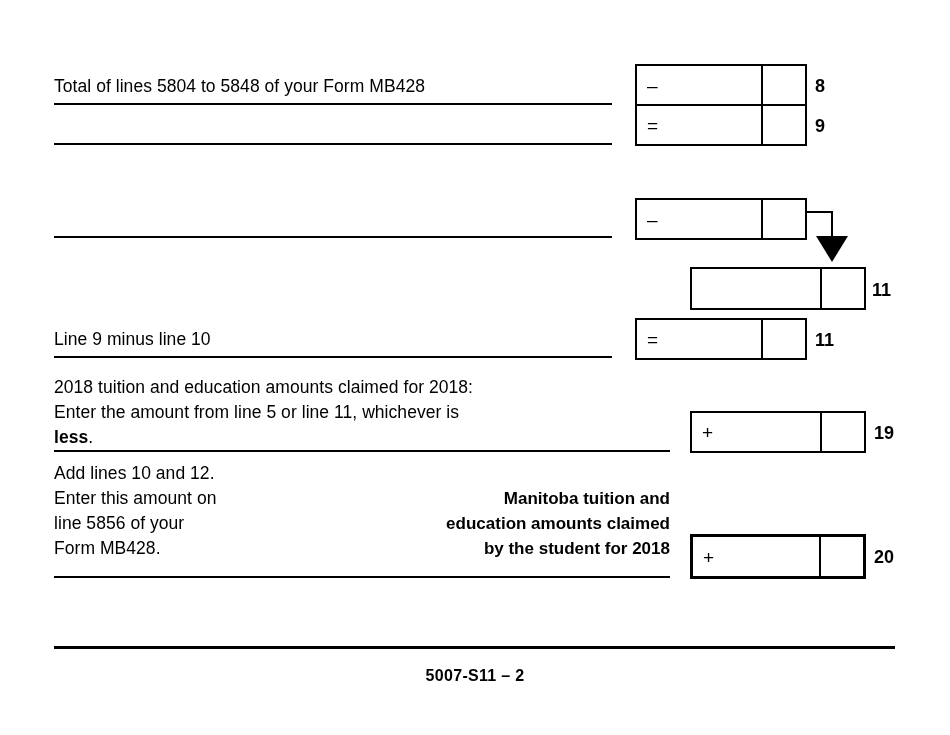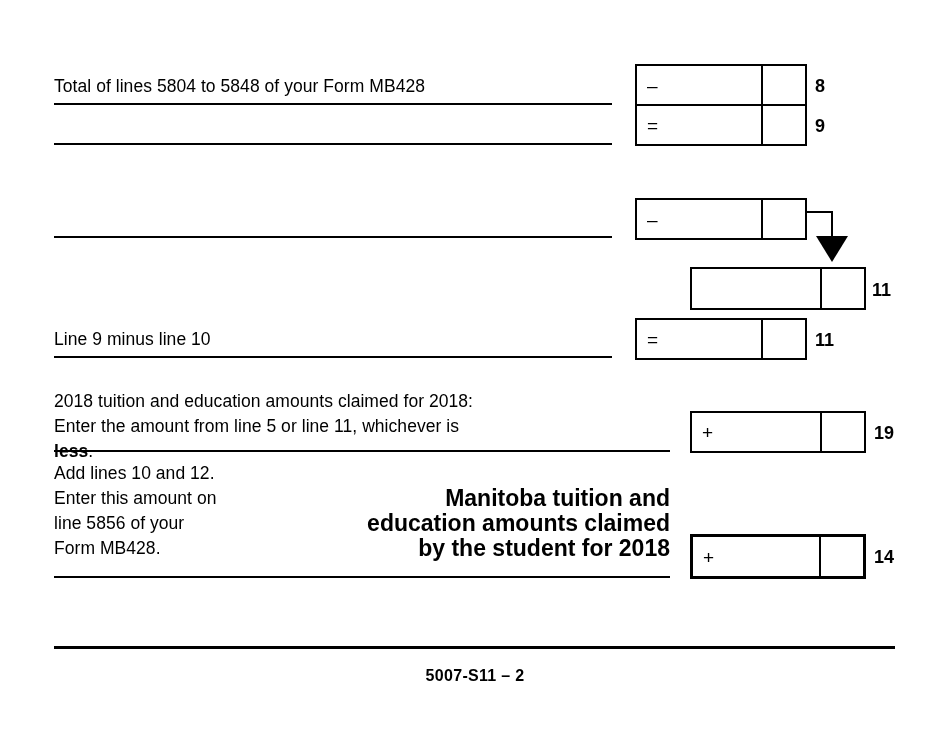--- a/index.html
+++ b/index.html
@@ -29,21 +29,21 @@
     font-size: 17.5px;
     line-height: 25px;
     color: #000;
     white-space: pre-line;
     letter-spacing: 0.05px;
   }
   .txt b { font-weight: bold; }
 
   .bold-caption {
     position: absolute;
-    font-size: 23px;
+    font-size: 17px;
     line-height: 25px;
     font-weight: bold;
     text-align: right;
     white-space: pre-line;
   }
 
   
   .rule {
     position: absolute;
     height: 0;
@@ -186,21 +186,21 @@
   <div class="rule" style="left:54px; top:356px; width:558px;"></div>
 
   <div class="abox" style="left:635px; top:318px; width:172px; height:42px;">
     <div class="dollars" style="width:126px;">
       <span class="op">=</span>
     </div>
     <div class="cents" style="width:42px;"></div>
   </div>
   <div class="lnum" style="left:815px; top:331px;">11</div>
 
-  <div class="txt" style="left:54px; top:389px; width:620px;"><span>2018 tuition and education amounts claimed for 2018:
+  <div class="txt" style="left:54px; top:375px; width:620px;"><span>2018 tuition and education amounts claimed for 2018:
 Enter the amount from line 5 or line 11, whichever is
 </span><b>less</b><span>.</span></div>
   <div class="rule" style="left:54px; top:450px; width:616px;"></div>
 
   <div class="abox" style="left:690px; top:411px; width:176px; height:42px;">
     <div class="dollars" style="width:130px;">
       <span class="op">+</span>
     </div>
     <div class="cents" style="width:42px;"></div>
   </div>
@@ -216,18 +216,18 @@
 by the student for 2018</div>
 
   <div class="rule" style="left:54px; top:576px; width:616px;"></div>
 
   <div class="abox thick" style="left:690px; top:534px; width:176px; height:45px;">
     <div class="dollars" style="width:128px;">
       <span class="op">+</span>
     </div>
     <div class="cents" style="width:42px;"></div>
   </div>
-  <div class="lnum" style="left:874px; top:548px;">14</div>
+  <div class="lnum" style="left:874px; top:548px;">20</div>
 
   <div class="footer-rule"></div>
   <div class="footer-text">5007-S11 – 2</div>
 
 </div>
 
 </body></html>

